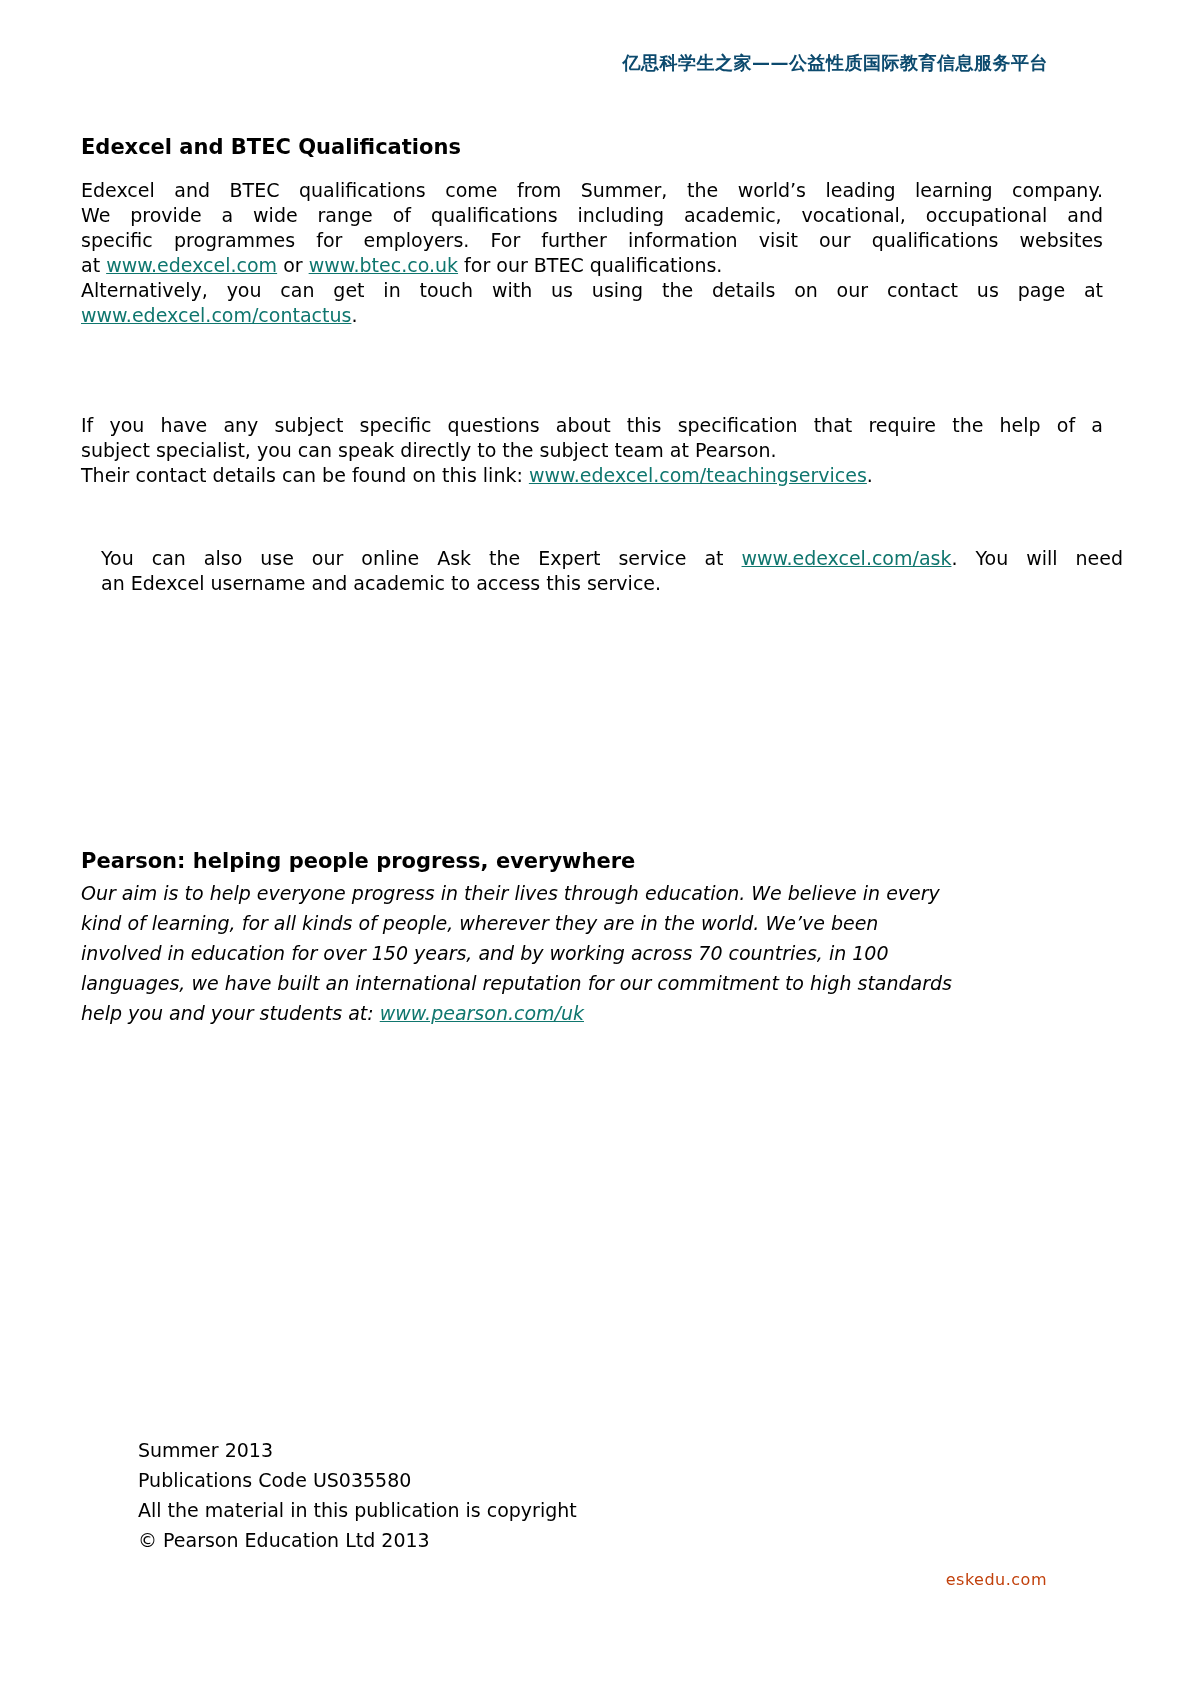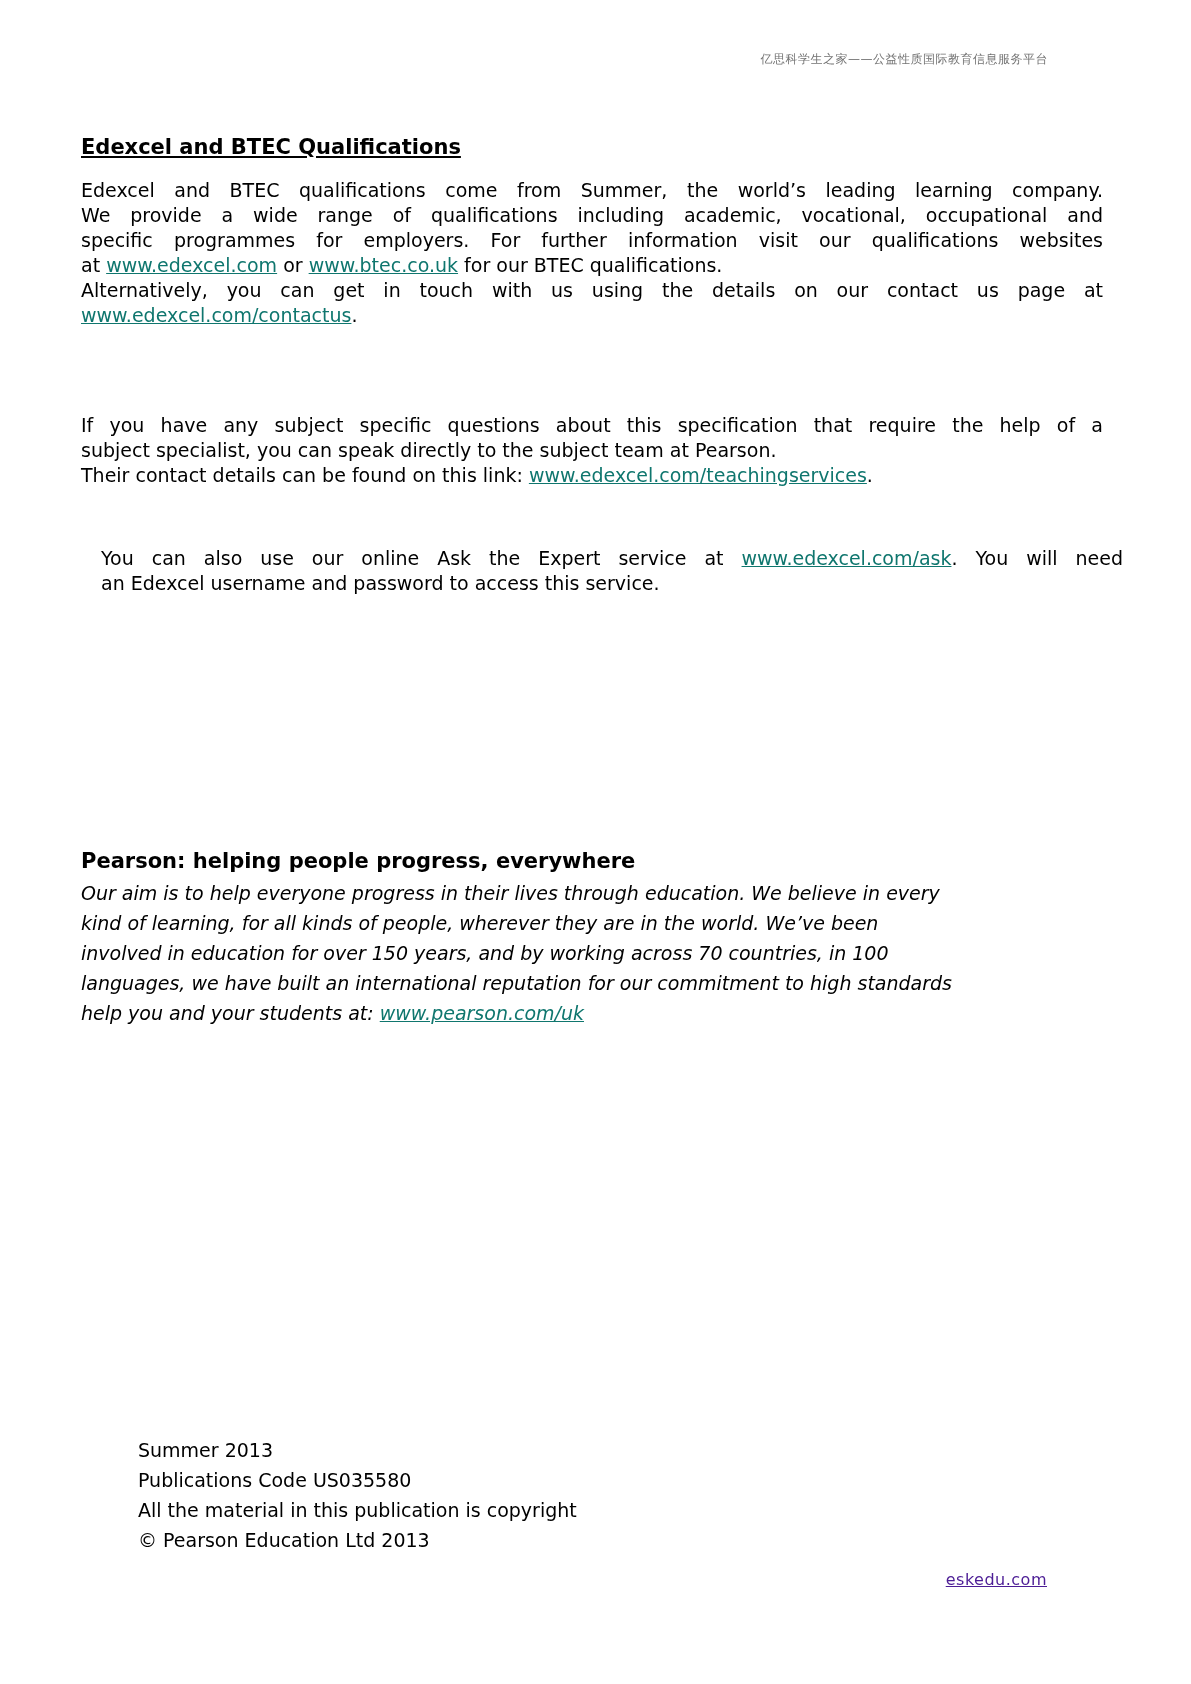--- a/index.html
+++ b/index.html
@@ -6,33 +6,33 @@
   body {
     width: 1191px; height: 1684px;
     background: #ffffff;
     font-family: "DejaVu Sans", "Liberation Sans", sans-serif;
     color: #000000;
     position: relative;
     overflow: hidden;
   }
   .watermark-header {
     position: absolute; top: 51px; right: 143px;
-    font-size: 12px; color: #737373; letter-spacing: 0.5px;
+    font-size: 18px; color: #0c4a6e; letter-spacing: 0.5px; font-weight: bold;
   }
   .watermark-footer {
     position: absolute; top: 1570px; right: 144px;
-    font-size: 16px; color: #4c1d95; letter-spacing: 0.5px; text-decoration: underline;
+    font-size: 16px; color: #c2410c; letter-spacing: 0.5px;
   }
   .block {
     position: absolute; left: 81px; width: 1022px;
     font-size: 19px;
   }
   .block .line { line-height: 25px; }
   .stretch { text-align: justify; text-align-last: justify; }
-  #doc-title { top: 135px; font-size: 21px; font-weight: bold; text-decoration: underline; }
+  #doc-title { top: 135px; font-size: 21px; font-weight: bold; }
   #intro-block { top: 178px; }
   #questions-block { top: 413px; }
   #expert-block { top: 546px; margin-left: 20px; }
   #pearson-heading { top: 849px; font-size: 21px; font-weight: bold; }
   #pearson-body { top: 878px; font-style: italic; }
   #pearson-body .line { line-height: 30px; }
   #footer-block { left: 138px; top: 1388px; margin-top: 47px; }
   #footer-block .line { line-height: 30px; }
   .doc-link { color: #0f766e; text-decoration: underline; cursor: pointer; }
 </style>
@@ -53,21 +53,21 @@
   </div>
 
 <div class="block" id="questions-block">
     <div class="line stretch"><span>If you have any subject specific questions about this specification that require the help of a</span></div>
     <div class="line"><span>subject specialist, you can speak directly to the subject team at Pearson.</span></div>
     <div class="line"><span>Their contact details can be found on this link: </span><a class="doc-link" href="#">www.edexcel.com/teachingservices</a><span>.</span></div>
   </div>
 
 <div class="block" id="expert-block">
     <div class="line stretch"><span>You can also use our online Ask the Expert service at </span><a class="doc-link" href="#">www.edexcel.com/ask</a><span>. You will need</span></div>
-    <div class="line"><span>an Edexcel username and password to access this service.</span></div>
+    <div class="line"><span>an Edexcel username and academic to access this service.</span></div>
   </div>
 
 <div class="block" id="pearson-heading">Pearson: helping people progress, everywhere</div>
 
 <div class="block" id="pearson-body">
     <div class="line"><span>Our aim is to help everyone progress in their lives through education. We believe in every</span></div>
     <div class="line"><span>kind of learning, for all kinds of people, wherever they are in the world. We’ve been</span></div>
     <div class="line"><span>involved in education for over 150 years, and by working across 70 countries, in 100</span></div>
     <div class="line"><span>languages, we have built an international reputation for our commitment to high standards</span></div>
     <div class="line"><span>help you and your students at: </span><a class="doc-link" href="#">www.pearson.com/uk</a></div>

